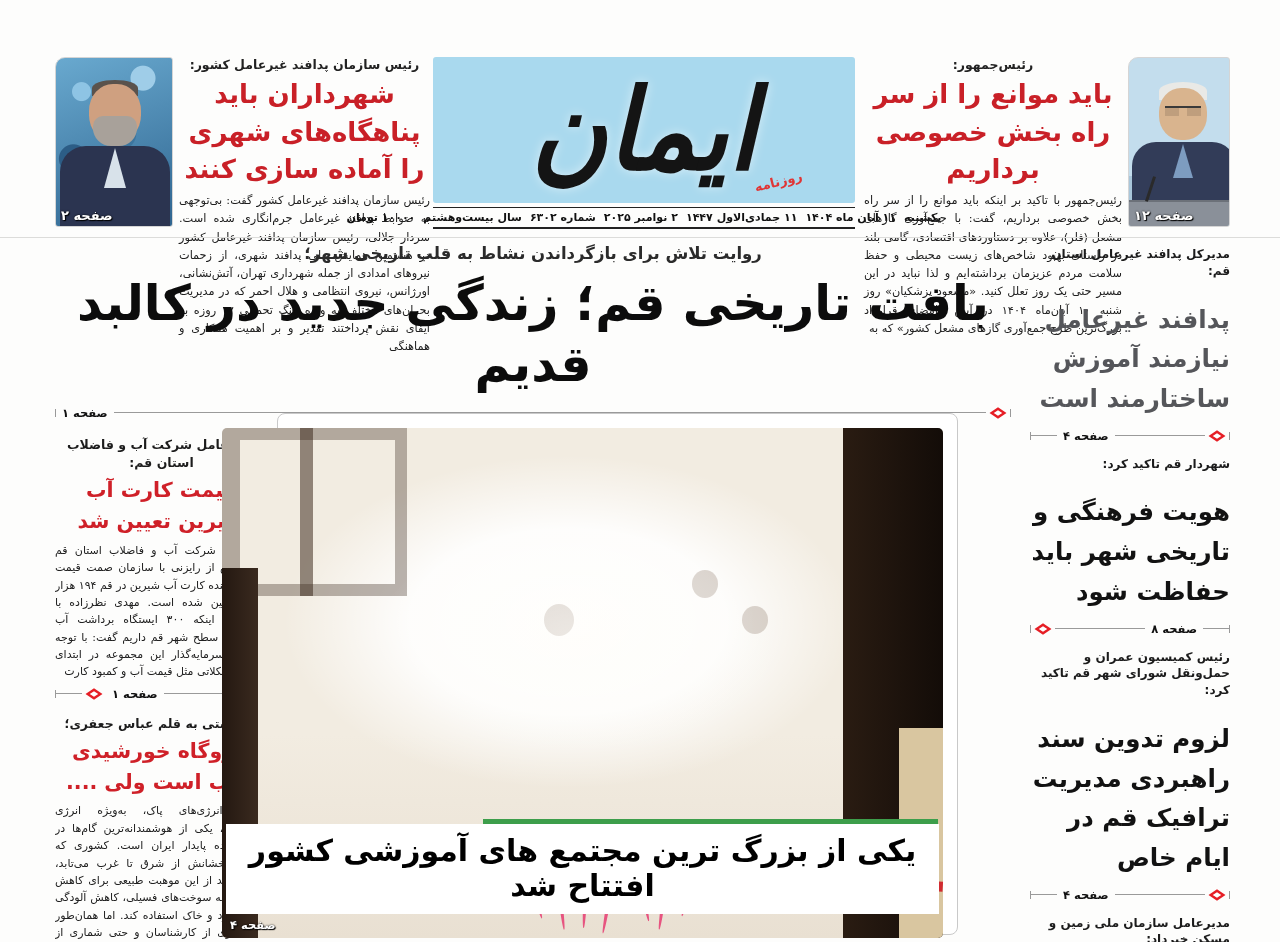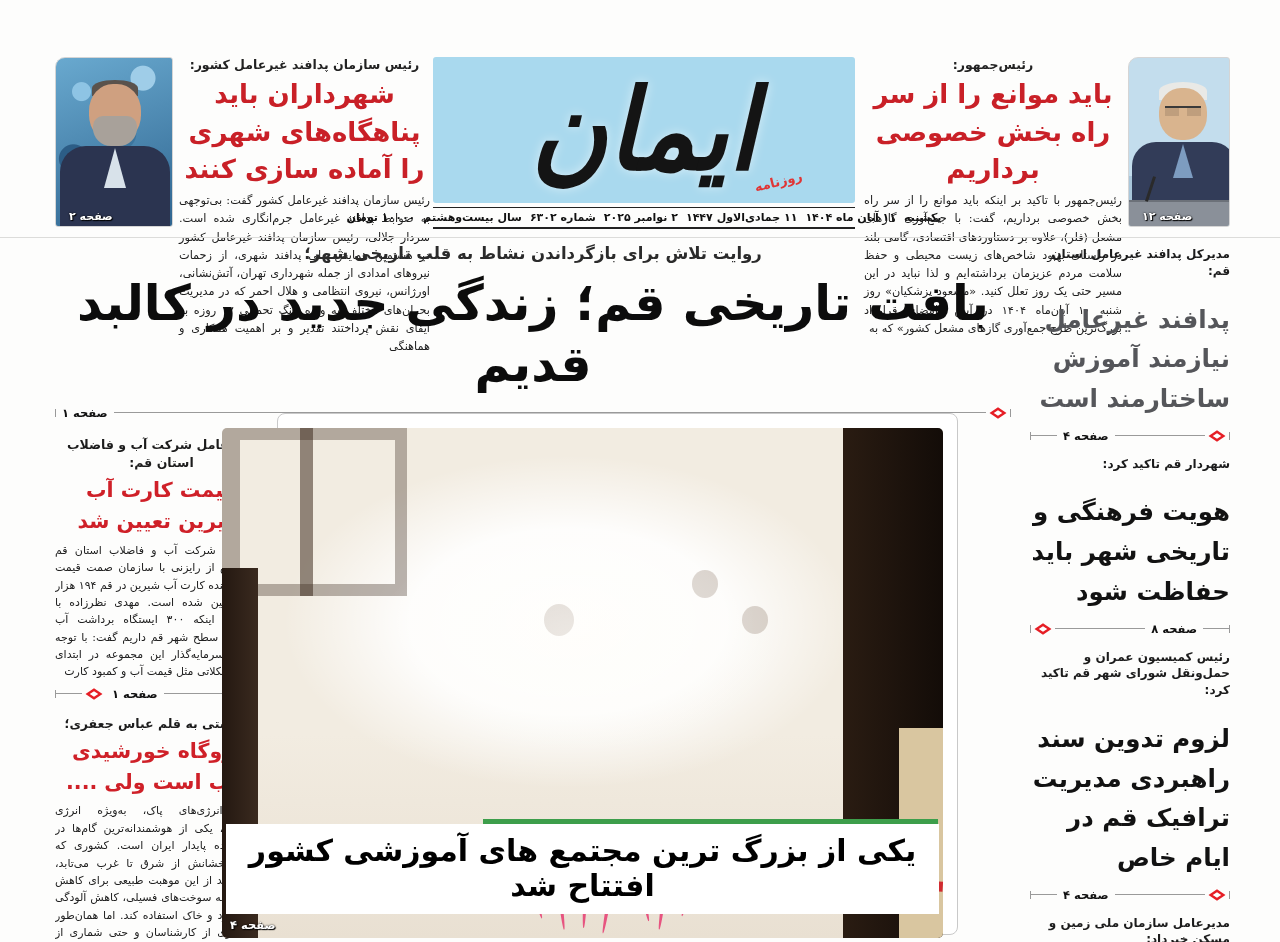--- a/index.html
+++ b/index.html
@@ -12,21 +12,21 @@
   .tl-article { left:55px; top:57px; width:375px; height:172px; display:flex; gap:6px; }
   .tl-text { width:252px; }
   .tr-article { left:856px; top:57px; width:374px; height:172px; display:flex; gap:6px; }
   .tr-text { width:258px; }
 
   .kicker-sm { font-size:12.5px; font-weight:bold; color:#222; text-align:center; line-height:1.35; }
   .head-red { font-size:26px; font-weight:bold; color:#c92027; text-align:center; line-height:1.45; margin:2px 0 3px; }
   .body-txt { font-size:11.3px; line-height:1.62; text-align:justify; color:#202020; }
 
   .mini-photo { position:relative; overflow:hidden; border:1px solid #d5d5d5; border-radius:10px 3px 3px 3px; flex:0 0 auto; }
-  .photo-ref { position:absolute; bottom:3px; right:auto; left:13px; color:#fff; font-size:11px; font-weight:bold;
+  .photo-ref { position:absolute; bottom:3px; right:auto; left:5px; color:#fff; font-size:13px; font-weight:bold;
                text-shadow:0 0 2px #000, 1px 1px 1px #000; z-index:5; }
 
   
   .ph-jalali { width:118px; height:170px;
     background:
       radial-gradient(circle at 22% 20%, #8ec4e4 0 9px, rgba(0,0,0,0) 10px),
       radial-gradient(circle at 75% 12%, #9fcde8 0 12px, rgba(0,0,0,0) 13px),
       radial-gradient(circle at 55% 45%, #3c759e 0 16px, rgba(0,0,0,0) 17px),
       radial-gradient(circle at 15% 60%, #2c5d86 0 14px, rgba(0,0,0,0) 15px),
       linear-gradient(160deg,#69a9cf,#2f6590); }

